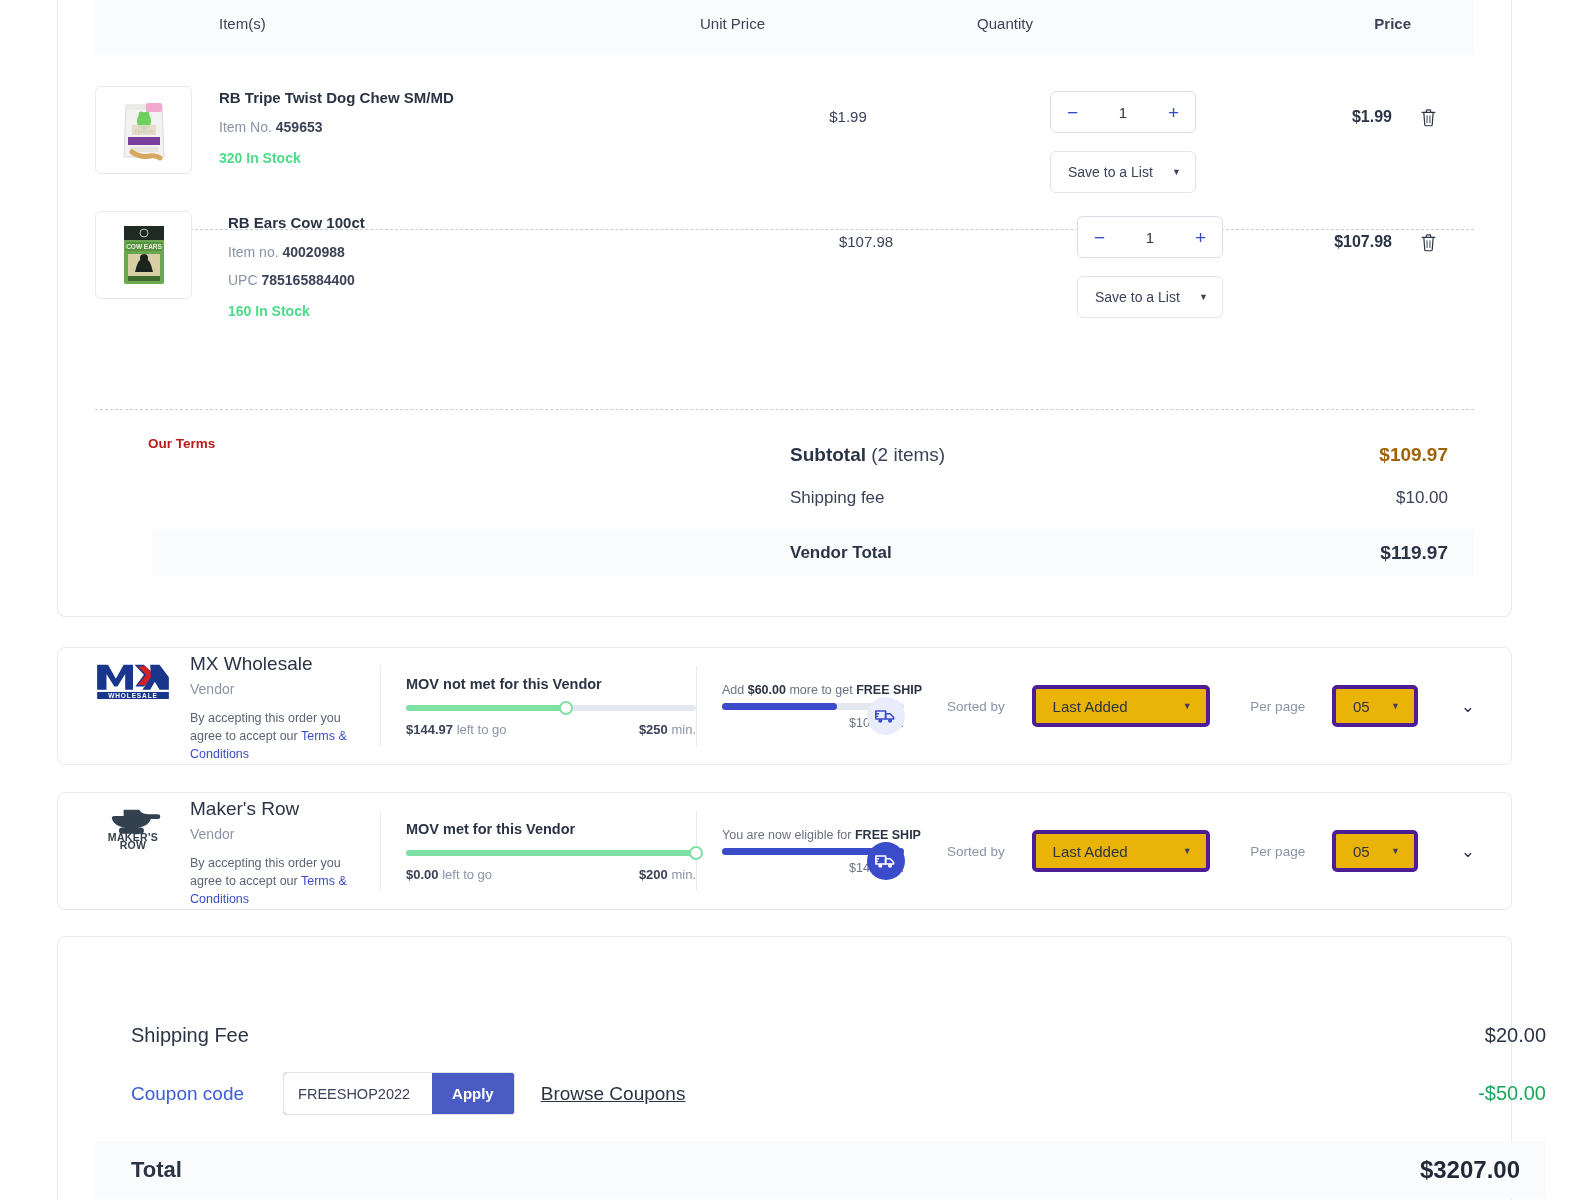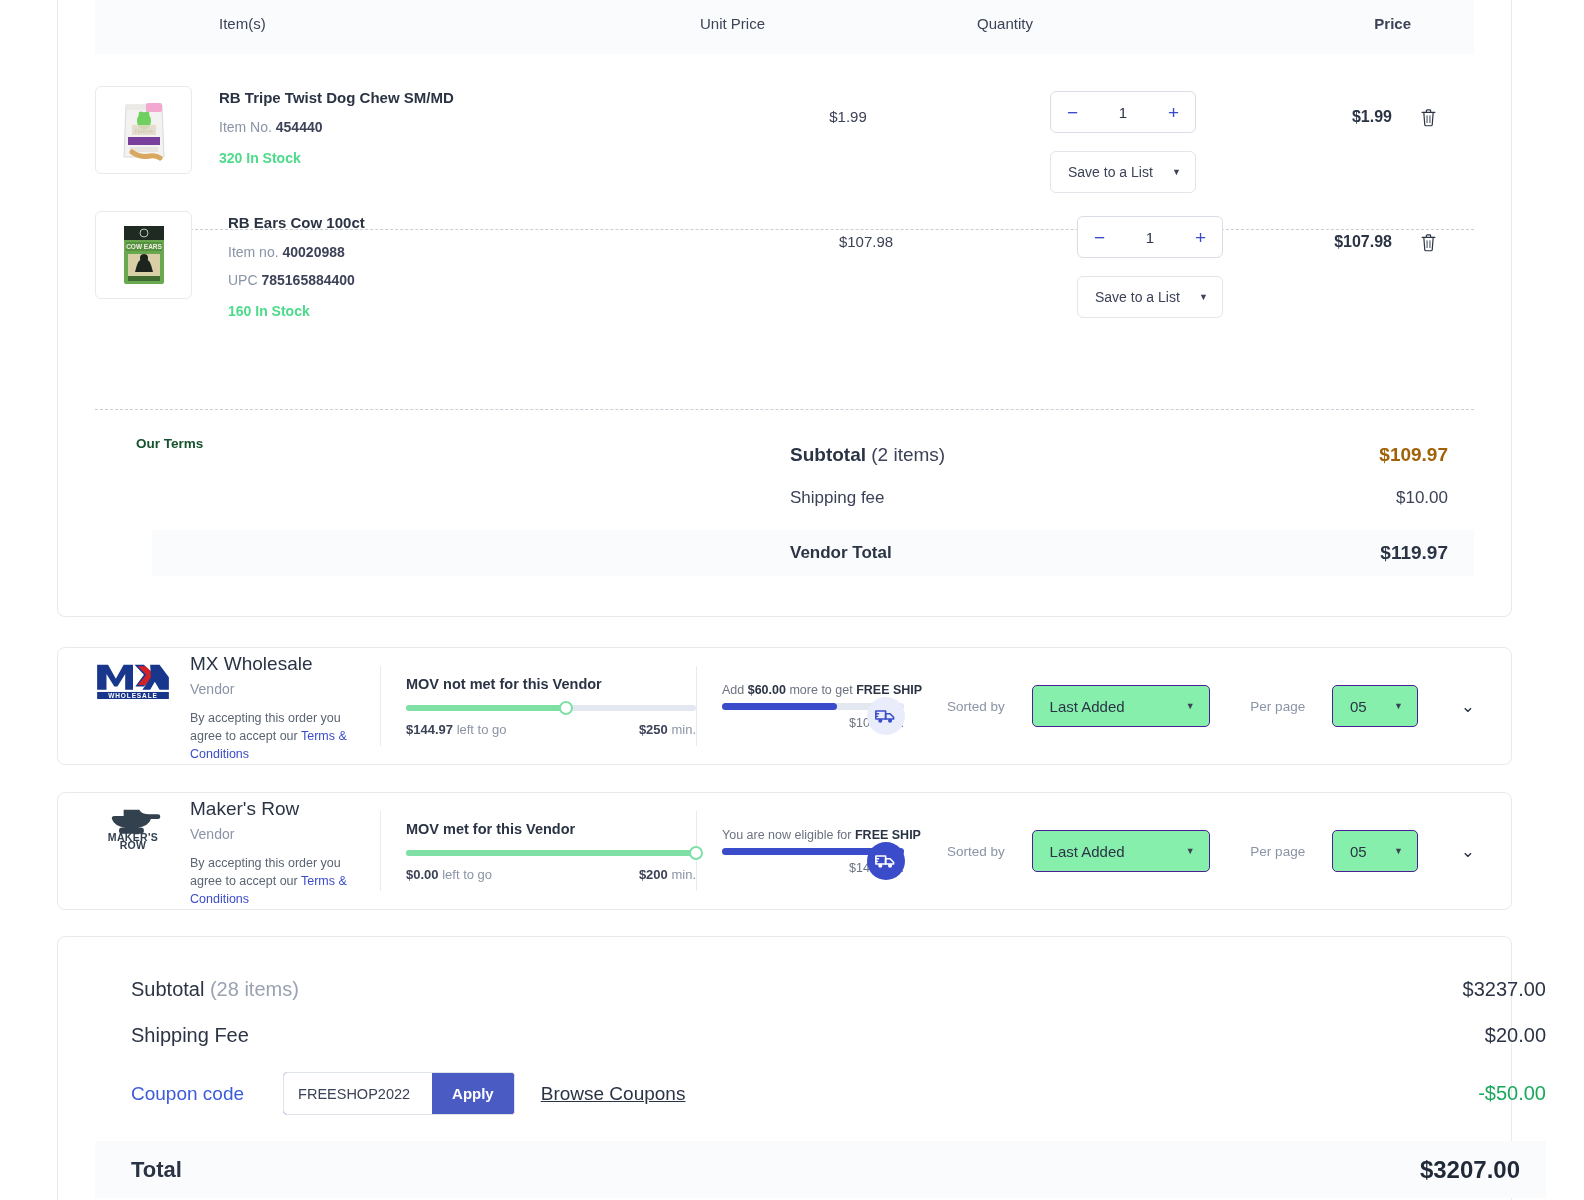--- a/index.html
+++ b/index.html
@@ -100,22 +100,22 @@
 
   .dashed {
     margin: 0 37px;
     border-top: 1px dashed #c8cdd6;
   }
   .row-sep-1 { position: absolute; left: 0; right: 0; top: 237px; }
   .row-sep-2 { position: absolute; left: 0; right: 0; top: 417px; }
 
   
   .terms-label {
-    position: absolute; left: 78px; top: 444px;
-    font-size: 13.5px; font-weight: 700; color: #14532d;
+    position: absolute; left: 90px; top: 444px;
+    font-size: 13.5px; font-weight: 700; color: #b91c1c;
   }
   .totline {
     position: absolute; left: 94px; right: 37px;
     display: flex; align-items: center; justify-content: space-between;
   }
   .totline .lbl { margin-left: 638px; }
   .sub-line  { top: 452px; }
   .ship-line { top: 496px; }
   .vend-line {
     top: 538px; left: 94px; right: 37px;
@@ -174,21 +174,21 @@
     position: absolute; right: 42px; top: 14px;
     width: 38px; height: 38px; border-radius: 50%;
     display: flex; align-items: center; justify-content: center;
   }
   .truck.light { background: #e9edfb; }
   .truck.solid { background: #3b4cca; }
 
   .v-controls { flex: 1; display: flex; align-items: center; justify-content: space-between; padding-right: 36px; }
   .ctl-label { font-size: 13.5px; color: #8a94a6; margin-right: 14px; }
   .select-box {
-    border: 1px solid #4c1d95; border-radius: 5px; background: #86efac;
+    border: 4px solid #4c1d95; border-radius: 5px; background: #eab308;
     height: 42px; display: flex; align-items: center; justify-content: space-between;
     padding: 0 14px 0 17px; font-size: 15px; color: #2b3445;
   }
   .sel-sort { width: 178px; }
   .sel-page { width: 86px; }
   .chev-big { margin-left: 30px; font-size: 17px; color: #2b3445; }
 
   
   .summary-card {
     position: absolute; left: 57px; top: 936px;
@@ -272,21 +272,21 @@
           <rect x="14" y="42" width="32" height="8" fill="#7a3f9d"></rect>
           <rect x="16" y="52" width="28" height="5" fill="#e8e4df"></rect>
           <path d="M18 57 q8 6 18 4 q6 -1 10 2" stroke="#d8a860" stroke-width="5" fill="none" stroke-linecap="round"></path>
           <rect x="18" y="30" width="24" height="10" fill="#e2d9c6" opacity="0.85"></rect>
         </svg>
       </div>
       <div class="item-info">
         <div class="item-title">RB Tripe Twist Dog Chew SM/MD</div>
         <div class="item-meta">
           <span>Item No.</span>
-          <b>454440</b>
+          <b>459653</b>
         </div>
         <div class="in-stock">
           <span class="num">320</span>
           <span>In Stock</span>
         </div>
       </div>
       <div class="col-unit">$1.99</div>
       <div class="col-qty">
         <div class="stepper">
           <span class="sign">−</span>
@@ -518,27 +518,20 @@
       <div class="select-box sel-page">
         <span>05</span>
         <span class="caret-dn">▼</span>
       </div>
       <span class="chev-big">⌄</span>
     </div>
   </div>
 
   <div class="card summary-card"></div>
 
-  <div class="sum-row sum-sub">
-    <div class="sum-lbl">
-      <span>Subtotal</span>
-      <span class="cnt">(28 items)</span>
-    </div>
-    <div class="sum-amt">$3237.00</div>
-  </div>
 
   <div class="sum-row sum-ship">
     <div class="sum-lbl">Shipping Fee</div>
     <div class="sum-amt">$20.00</div>
   </div>
 
   <div class="sum-row sum-coup">
     <div class="coupon-left">
       <span class="coupon-link">Coupon code</span>
       <div class="coupon-field">

